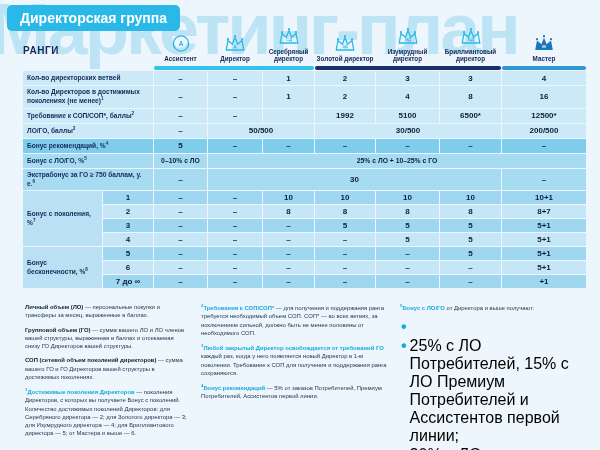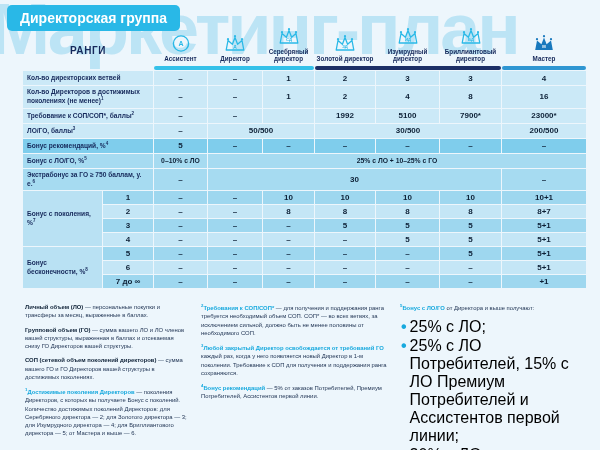--- a/index.html
+++ b/index.html
@@ -5,21 +5,21 @@
   html,body{margin:0;padding:0;}
   .page{position:relative;width:600px;height:450px;background:#edf6fc;overflow:hidden;
         font-family:"Liberation Sans","DejaVu Sans",sans-serif;}
   .watermark{position:absolute;top:-12px;left:-10px;z-index:0;font-size:72px;font-weight:700;
              letter-spacing:-3px;color:#bce4f5;white-space:nowrap;}
   .title-pill{position:absolute;top:5px;left:7px;z-index:2;background:#29b8e7;color:#ffffff;
               font-size:14px;font-weight:700;padding:5px 13px;border-radius:5px;}
   .table-wrap{position:absolute;left:22px;top:24px;z-index:1;}
   table{border-collapse:separate;border-spacing:1.5px;table-layout:fixed;}
   th,td{padding:0;margin:0;}
-  .corner{vertical-align:bottom;text-align:center;}
+  .corner{vertical-align:bottom;text-align:left;}
   .rangi{display:block;font-size:10px;font-weight:700;color:#16295b;letter-spacing:.6px;padding-bottom:9px;}
   .colhead{vertical-align:bottom;text-align:center;}
   .colhead .lbl{font-size:6.3px;font-weight:700;color:#16295b;line-height:1.2;margin-top:1px;padding-bottom:2px;}
   .rank-icon{display:block;margin:0 auto;}
   .bar{height:4px;border-radius:2px;}
   td.val{text-align:center;font-size:8px;font-weight:700;color:#0d2036;}
   td.val.small{font-size:6.8px;}
   td.lbl-cell{font-size:6.6px;font-weight:700;color:#16295b;padding:2px 3px 2px 4px;line-height:1.25;}
   td.lbl-cell sup,.genlabel sup{font-size:4.5px;}
   .light{background:#cbe9f7;}
@@ -170,22 +170,22 @@
             <td class="val light">8</td>
             <td class="val light">16</td>
           </tr>
           <tr style="height:14px">
             <td class="lbl-cell light" colspan="2">Требование к СОП/СОП*, баллы<sup>2</sup></td>
             <td class="val light">–</td>
             <td class="val light">–</td>
             <td class="val light"></td>
             <td class="val light">1992</td>
             <td class="val light">5100</td>
-            <td class="val light">7900*</td>
-            <td class="val light">23000*</td>
+            <td class="val light">6500*</td>
+            <td class="val light">12500*</td>
           </tr>
           <tr style="height:14px">
             <td class="lbl-cell light" colspan="2">ЛО/ГО, баллы<sup>3</sup></td>
             <td class="val light">–</td>
             <td class="val light" colspan="2">50/500</td>
             <td class="val light" colspan="3">30/500</td>
             <td class="val light">200/500</td>
           </tr>
           <tr style="height:14px">
             <td class="lbl-cell strong" colspan="2">Бонус рекомендаций, %<sup>4</sup></td>
@@ -293,21 +293,20 @@
     <div class="fcol fcol-1">
         <p class="fnote"><sup>2</sup><span class="lead cyan">Требования к СОП/СОП*</span><span> — для получения и поддержания ранга требуется необходимый объем СОП. СОП* — во всех ветвях, за исключением сильной, должно быть не менее половины от необходимого СОП.</span></p>
         <p class="fnote"><sup>3</sup><span class="lead cyan">Любой закрытый Директор освобождается от требований ГО</span><span> каждый раз, когда у него появляется новый Директор в 1-м поколении. Требование к СОП для получения и поддержания ранга сохраняются.</span></p>
         <p class="fnote"><sup>4</sup><span class="lead cyan">Бонус рекомендаций</span><span> — 5% от заказов Потребителей, Премиум Потребителей, Ассистентов первой линии.</span></p>
       </div>
     <div class="fcol fcol-2">
         <p class="fnote"><sup>5</sup><span class="lead cyan">Бонус с ЛО/ГО</span><span> от Директора и выше получают:</span></p>
         <ul class="bullets">
           <li>
             <span class="dot">•</span>
-            <span>25% с ЛО;</span>
           </li>
           <li>
             <span class="dot">•</span>
             <span>25% с ЛО Потребителей, 15% с ЛО Премиум Потребителей и Ассистентов первой линии;</span>
           </li>
           <li>
             <span class="dot">•</span>
             <span>20% с ЛО Потребителей, 10% с ЛО Премиум Потребителей и Ассистентов второй и следующих линий.</span>
           </li>
         </ul>

